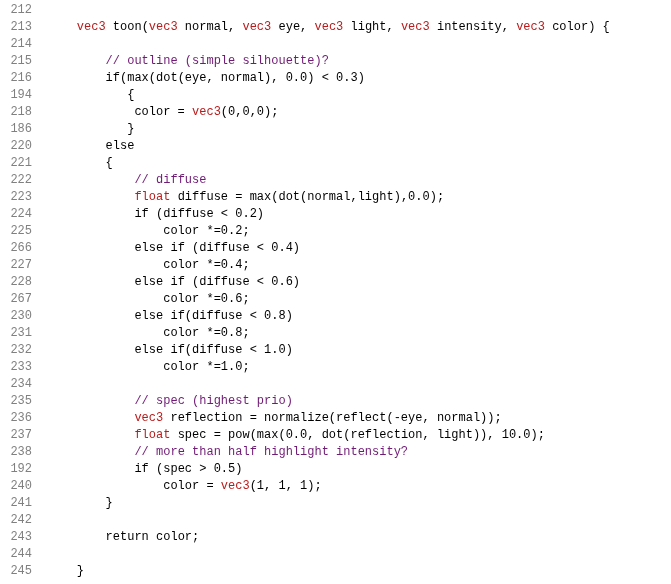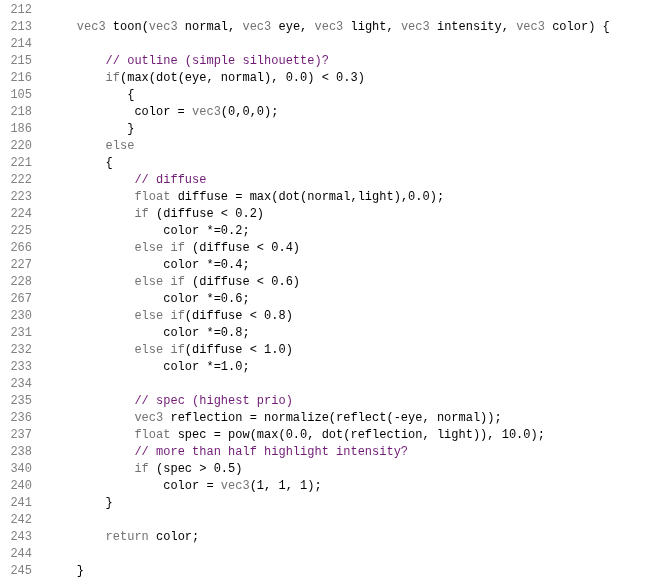--- a/index.html
+++ b/index.html
@@ -27,35 +27,35 @@
   .gutter .ln {
     height: 17px;
   }
   .code {
     padding: 2px 0 2px 10px;
     white-space: pre;
   }
   .code .line {
     height: 17px;
   }
-  .c-kw   { color: #737373; margin-top: 22px; } 
-  .c-type { color: #737373; } 
+  .c-kw   { color: #000000; margin-top: 22px; } 
+  .c-type { color: #b91c1c; } 
   .c-cmt  { color: #701a75; }
 </style>
 </head>
 <body>
 
 <div class="code-viewer">
   <div class="gutter" id="gutter">
       <div class="ln">212</div>
       <div class="ln">213</div>
       <div class="ln">214</div>
       <div class="ln">215</div>
       <div class="ln">216</div>
-      <div class="ln">105</div>
+      <div class="ln">194</div>
       <div class="ln">218</div>
       <div class="ln">186</div>
       <div class="ln">220</div>
       <div class="ln">221</div>
       <div class="ln">222</div>
       <div class="ln">223</div>
       <div class="ln">224</div>
       <div class="ln">225</div>
       <div class="ln">266</div>
       <div class="ln">227</div>
@@ -63,21 +63,21 @@
       <div class="ln">267</div>
       <div class="ln">230</div>
       <div class="ln">231</div>
       <div class="ln">232</div>
       <div class="ln">233</div>
       <div class="ln">234</div>
       <div class="ln">235</div>
       <div class="ln">236</div>
       <div class="ln">237</div>
       <div class="ln">238</div>
-      <div class="ln">340</div>
+      <div class="ln">192</div>
       <div class="ln">240</div>
       <div class="ln">241</div>
       <div class="ln">242</div>
       <div class="ln">243</div>
       <div class="ln">244</div>
       <div class="ln">245</div>
     </div>
   <div class="code" id="code"><div class="line">&nbsp;</div><div class="line"><span>    </span><span class="c-type">vec3</span><span> toon(</span><span class="c-type">vec3</span><span> normal, </span><span class="c-type">vec3</span><span> eye, </span><span class="c-type">vec3</span><span> light, </span><span class="c-type">vec3</span><span> intensity, </span><span class="c-type">vec3</span><span> color) {</span></div><div class="line">&nbsp;</div><div class="line"><span>        </span><span class="c-cmt">// outline (simple silhouette)?</span></div><div class="line"><span>        </span><span class="c-kw">if</span><span>(max(dot(eye, normal), 0.0) &lt; 0.3)</span></div><div class="line"><span>           {</span></div><div class="line"><span>            color = </span><span class="c-type">vec3</span><span>(0,0,0);</span></div><div class="line"><span>           }</span></div><div class="line"><span>        </span><span class="c-kw">else</span></div><div class="line"><span>        {</span></div><div class="line"><span>            </span><span class="c-cmt">// diffuse</span></div><div class="line"><span>            </span><span class="c-type">float</span><span> diffuse = max(dot(normal,light),0.0);</span></div><div class="line"><span>            </span><span class="c-kw">if</span><span> (diffuse &lt; 0.2)</span></div><div class="line"><span>                color *=0.2;</span></div><div class="line"><span>            </span><span class="c-kw">else</span><span> </span><span class="c-kw">if</span><span> (diffuse &lt; 0.4)</span></div><div class="line"><span>                color *=0.4;</span></div><div class="line"><span>            </span><span class="c-kw">else</span><span> </span><span class="c-kw">if</span><span> (diffuse &lt; 0.6)</span></div><div class="line"><span>                color *=0.6;</span></div><div class="line"><span>            </span><span class="c-kw">else</span><span> </span><span class="c-kw">if</span><span>(diffuse &lt; 0.8)</span></div><div class="line"><span>                color *=0.8;</span></div><div class="line"><span>            </span><span class="c-kw">else</span><span> </span><span class="c-kw">if</span><span>(diffuse &lt; 1.0)</span></div><div class="line"><span>                color *=1.0;</span></div><div class="line">&nbsp;</div><div class="line"><span>            </span><span class="c-cmt">// spec (highest prio)</span></div><div class="line"><span>            </span><span class="c-type">vec3</span><span> reflection = normalize(reflect(-eye, normal));</span></div><div class="line"><span>            </span><span class="c-type">float</span><span> spec = pow(max(0.0, dot(reflection, light)), 10.0);</span></div><div class="line"><span>            </span><span class="c-cmt">// more than half highlight intensity?</span></div><div class="line"><span>            </span><span class="c-kw">if</span><span> (spec &gt; 0.5)</span></div><div class="line"><span>                color = </span><span class="c-type">vec3</span><span>(1, 1, 1);</span></div><div class="line"><span>        }</span></div><div class="line">&nbsp;</div><div class="line"><span>        </span><span class="c-kw">return</span><span> color;</span></div><div class="line">&nbsp;</div><div class="line"><span>    }</span></div></div>
 </div>
 

